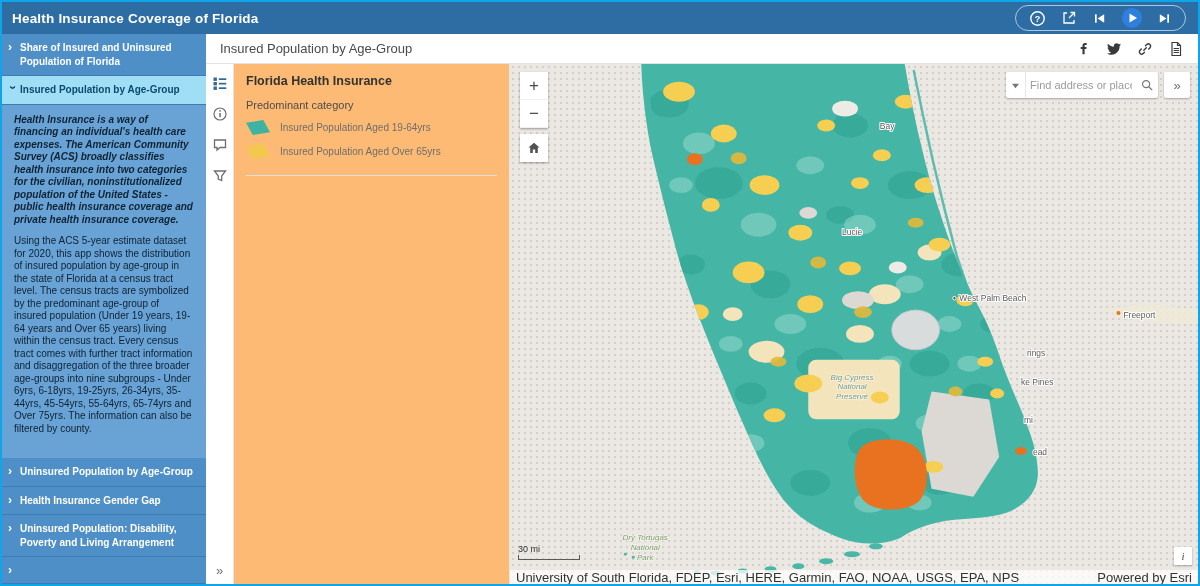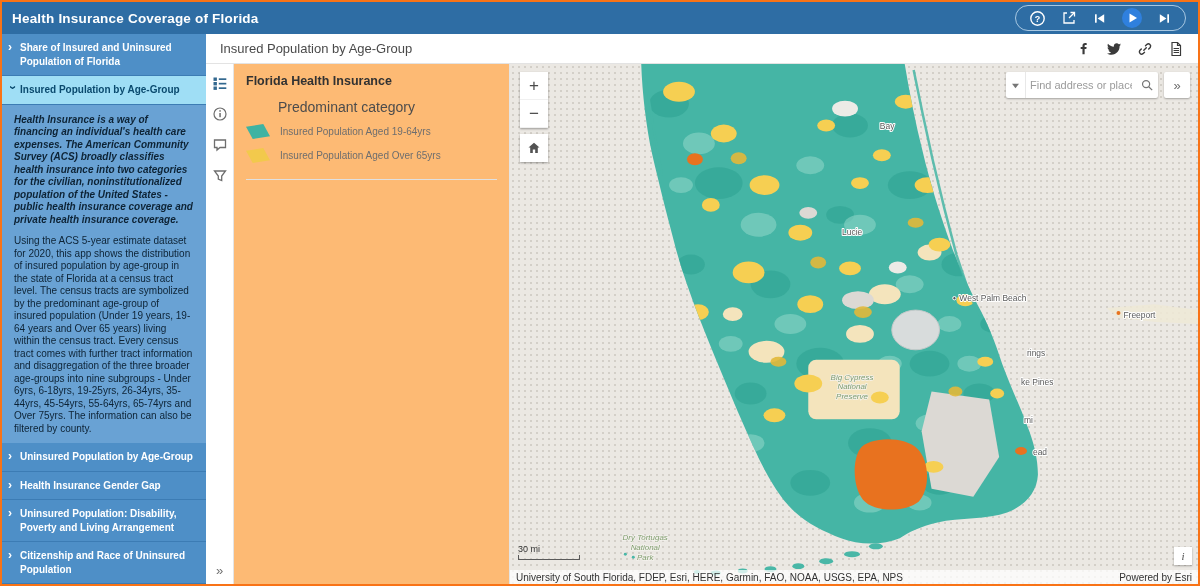--- a/index.html
+++ b/index.html
@@ -1,17 +1,17 @@
 <!DOCTYPE html>
 <html><head>
 <meta charset="utf-8">
 <style>
   * { margin:0; padding:0; box-sizing:border-box; }
   html,body { width:1200px; height:586px; font-family:"Liberation Sans", sans-serif; }
-  .app { width:1200px; height:586px; border:2px solid #f97316; display:flex; flex-direction:column; background:#fff; }
+  .app { width:1200px; height:586px; border:2px solid #0ea5e9; display:flex; flex-direction:column; background:#fff; }
 
   
   .topbar { height:32px; flex:none; background:#2e6da4; display:flex; align-items:center; justify-content:space-between; padding:0 12px 0 10px; }
   .topbar-title { color:#fff; font-size:13.5px; font-weight:bold; letter-spacing:.2px; }
   .topbar-controls { display:flex; align-items:center; gap:15px; border:1px solid #a8c8e2; border-radius:15px; padding:0 13px; height:26px; }
   .hbtn { background:none; border:none; padding:0; cursor:pointer; display:flex; align-items:center; justify-content:center; }
   .hbtn.play { width:20px; height:20px; border-radius:50%; }
 
   
   .body-row { flex:1; display:flex; min-height:0; }
@@ -36,21 +36,21 @@
 
   
   .tool-strip { width:28px; flex:none; background:#fff; border-right:1px solid #e4e4e4; display:flex; flex-direction:column; align-items:center; padding-top:11px; gap:15px; position:relative; }
   .tsbtn { background:none; border:none; padding:0; cursor:pointer; display:flex; }
   .strip-collapse { position:absolute; bottom:6px; left:0; width:100%; text-align:center; font-size:13px; color:#6e6e6e; background:none; border:none; cursor:pointer; }
 
   
   .legend-panel { width:276px; flex:none; background:#fdba74; border-right:1px solid #e4e4e4; padding:9px 12px; }
   .legend-widget { border-bottom:1px solid #e0e0e0; padding:1px 0 16px; }
   .legend-title { font-size:12.5px; font-weight:bold; color:#323232; }
-  .legend-subtitle { font-size:14px; color:#4c4c4c; margin-top:11px; margin-bottom:4px;margin-left:32px; }
+  .legend-subtitle { font-size:11px; color:#4c4c4c; margin-top:11px; margin-bottom:4px; }
   .legend-item { display:flex; align-items:center; gap:10px; margin-top:9px; }
   .swatch { width:24px; height:15px; flex:none; clip-path:polygon(0 18%, 72% 0, 100% 82%, 28% 100%); }
   .legend-label { font-size:10px; color:#6e6e6e; }
 
   
   .map { flex:1; position:relative; min-width:0; background:#ebe8e3; overflow:hidden; cursor:grab; }
   .dots { position:absolute; inset:0; background-image:radial-gradient(#d3cfc8 1px, rgba(0,0,0,0) 1.1px); background-size:6px 6px; }
   .map-svg { position:absolute; inset:0; width:100%; height:100%; }
   .zoom-stack { position:absolute; top:8px; left:10px; width:28px; box-shadow:0 1px 2px rgba(0,0,0,.35); }
   .zbtn { display:block; width:28px; height:28px; background:#fff; border:none; border-bottom:1px solid #f0f0f0; font-size:17px; color:#4a4a4a; cursor:pointer; line-height:1; }
@@ -59,21 +59,21 @@
   .search-box { width:152px; height:26px; background:#fff; box-shadow:0 1px 2px rgba(0,0,0,.3); border-radius:2px; display:flex; align-items:center; }
   .search-caret { width:20px; height:100%; border:none; border-right:1px solid #e8e8e8; background:none; display:flex; align-items:center; justify-content:center; cursor:pointer; }
   .search-input { flex:1; min-width:0; border:none; outline:none; font-size:11px; padding:0 4px; color:#333; background:transparent; font-family:"Liberation Sans", sans-serif; }
   .search-input::placeholder { color:#9b9b9b; }
   .search-go { width:22px; height:100%; border:none; background:none; cursor:pointer; display:flex; align-items:center; justify-content:center; }
   .expand-btn { width:26px; height:26px; background:#fff; border:none; box-shadow:0 1px 2px rgba(0,0,0,.3); font-size:13px; color:#6e6e6e; cursor:pointer; border-radius:2px; }
   .scalebar { position:absolute; left:8px; bottom:24px; width:62px; text-align:left; }
   .scalebar .lbl { font-size:9px; color:#323232; }
   .scalebar .bracket { height:5px; border:1px solid #5a5a5a; border-top:none; margin-top:1px; }
   .attr-info { position:absolute; right:6px; bottom:19px; width:18px; height:18px; background:#fff; border:none; box-shadow:0 1px 2px rgba(0,0,0,.3); font-size:11px; color:#4a4a4a; cursor:pointer; font-style:italic; font-family:"Liberation Serif", serif; }
-  .attribution { position:absolute; left:0; right:0; bottom:0; height:14px; background:rgba(255,255,255,.75); display:flex; align-items:center; justify-content:space-between; padding:0 6px; font-size:10px; color:#323232; white-space:nowrap; overflow:hidden; }
+  .attribution { position:absolute; left:0; right:0; bottom:0; height:14px; background:rgba(255,255,255,.75); display:flex; align-items:center; justify-content:space-between; padding:0 6px; font-size:13px; color:#323232; white-space:nowrap; overflow:hidden; }
 
   
   .city { font-size:8.5px; fill:#5a5a5a; paint-order:stroke; stroke:#ffffff; stroke-width:2px; stroke-linejoin:round; }
   .park { font-size:8px; fill:#7f9c6d; font-style:italic; text-anchor:middle; paint-order:stroke; stroke:#f4f2ee; stroke-width:1.5px; }
 </style>
 </head>
 <body>
 
 <div class="app">
 
@@ -142,21 +142,20 @@
       <div class="acc">
         <span class="chev">›</span>
         <span>Health Insurance Gender Gap</span>
       </div>
       <div class="acc">
         <span class="chev">›</span>
         <span>Uninsured Population: Disability, Poverty and Living Arrangement</span>
       </div>
       <div class="acc">
         <span class="chev">›</span>
-        <span>Citizenship and Race of Uninsured Population</span>
       </div>
     </aside>
 
     <main class="main">
       <div class="main-header">
         <div class="main-title">Insured Population by Age-Group</div>
         <div class="share-row">
           <button class="share-btn">
             <svg width="15" height="15" viewBox="0 0 16 16">
               <path d="M9.2 14 V8.6 H11 L11.3 6.5 H9.2 V5.2 C9.2 4.6 9.4 4.2 10.3 4.2 H11.4 V2.3 C11.2 2.3 10.5 2.2 9.7 2.2 C8 2.2 6.9 3.2 6.9 5 V6.5 H5 V8.6 H6.9 V14 Z" fill="#3a3a3a"></path>

